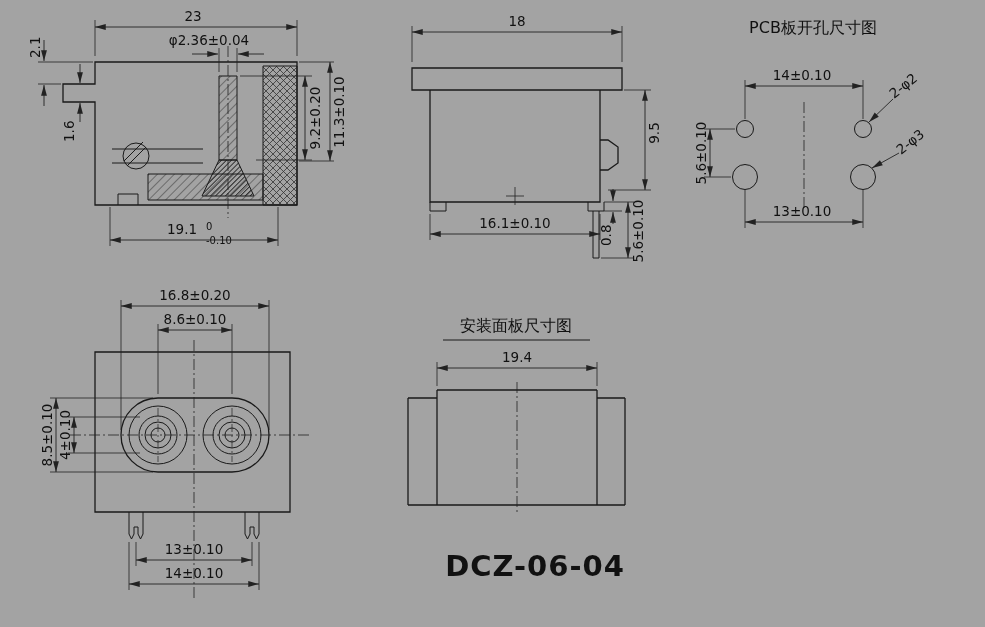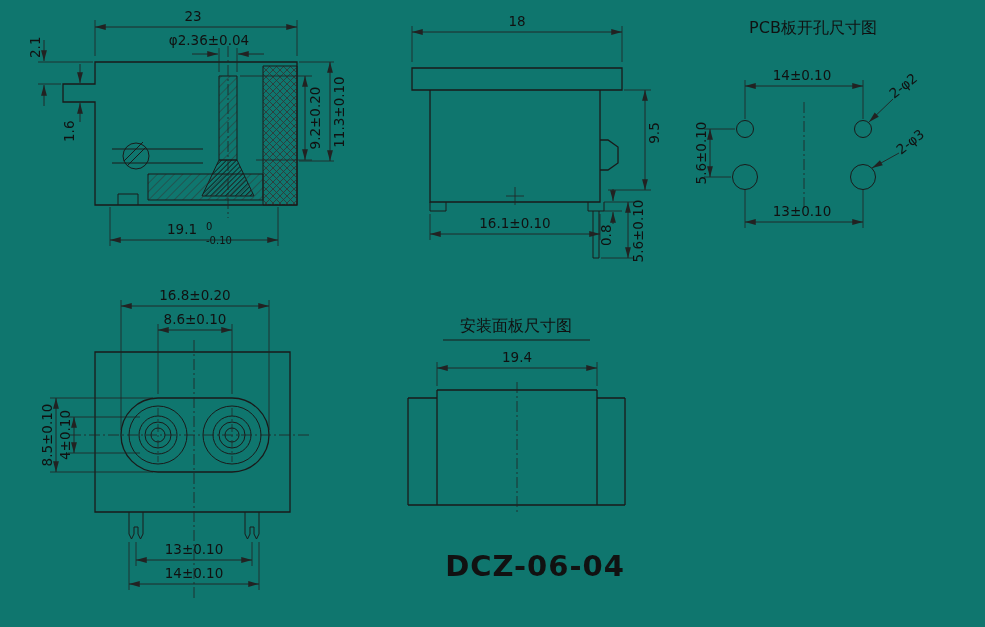--- a/index.html
+++ b/index.html
@@ -1,16 +1,16 @@
 <!DOCTYPE html>
 <html><head>
 <meta charset="utf-8">
 <style>
   html,body{margin:0;padding:0;background:#fff;}
-  .sheet{width:985px;height:627px;background:#0f766e;position:relative;overflow:hidden;font-family:"DejaVu Sans",sans-serif;}
+  .sheet{width:985px;height:627px;background:#a3a3a3;position:relative;overflow:hidden;font-family:"DejaVu Sans",sans-serif;}
   svg{position:absolute;left:0;top:0;}
   svg text{font-family:"DejaVu Sans",sans-serif;font-size:13.5px;fill:#111;}
   .t-head{font-size:16px;fill:#111;}
   .t-title{font-size:29px;font-weight:bold;letter-spacing:1px;fill:#111;}
   .t-small{font-size:10px;}
   .ln{fill:none;stroke:#1a1a1a;stroke-width:1.3;stroke-linejoin:miter;}
   .ln2{fill:none;stroke:#1a1a1a;stroke-width:1;}
   .ext{fill:none;stroke:#222;stroke-width:0.8;}
   .dim{fill:none;stroke:#222;stroke-width:0.9;}
   .cl{fill:none;stroke:#222;stroke-width:0.8;stroke-dasharray:11 3 2 3;}

